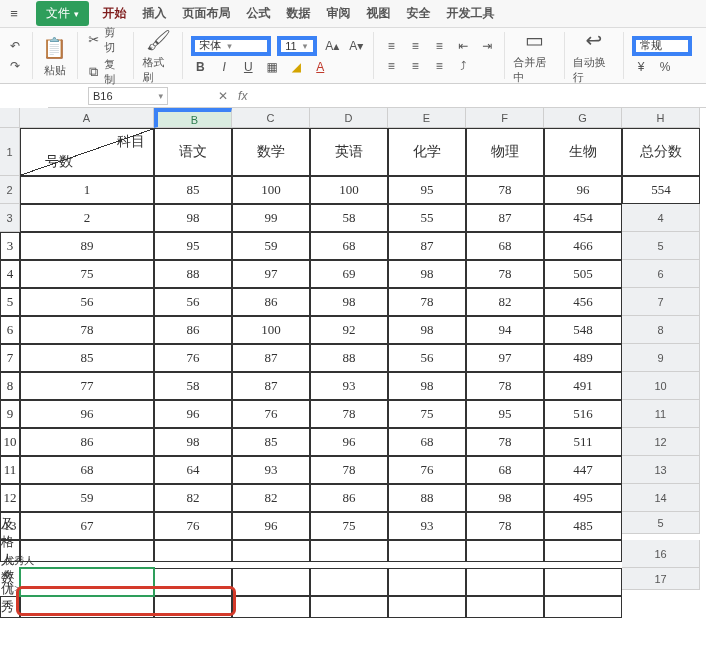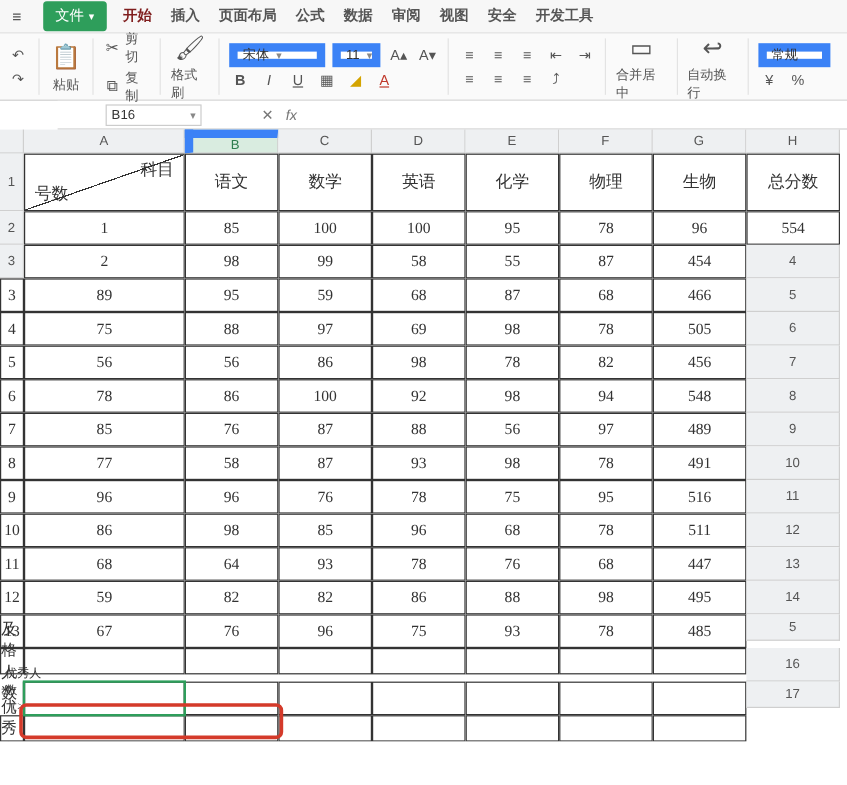--- a/index.html
+++ b/index.html
@@ -15,21 +15,21 @@
   
   
   .ribbon { display: flex; align-items: stretch; background: #fafafa; border-bottom: 1px solid #d0d0d0; height: 56px; padding: 4px 6px; gap: 8px; }
   .rgroup { display: flex; flex-direction: column; justify-content: center; gap: 2px; border-right: 1px solid #e3e3e3; padding-right: 8px; }
   .rgroup:last-child { border-right: none; }
   .rrow { display: flex; align-items: center; gap: 6px; }
   .ricon { width: 16px; height: 16px; display: inline-flex; align-items: center; justify-content: center; color: #555; font-size: 13px; }
   .rbtn { display: flex; align-items: center; gap: 3px; font-size: 11px; color: #555; }
   .big { flex-direction: column; gap: 1px; }
   .big .ricon { width: 28px; height: 28px; font-size: 20px; }
-  .sel { border: 7px solid #3b82f6; background: #fff; font-size: 11px; height: 20px; padding: 0 4px; display: flex; align-items: center; }
+  .sel { border: 4px solid #3b82f6; background: #fff; font-size: 11px; height: 20px; padding: 0 4px; display: flex; align-items: center; }
   .sel .dd { margin-left: 6px; font-size: 9px; color: #888; }
   .mini { width: 18px; height: 18px; border: 1px solid transparent; display: inline-flex; align-items: center; justify-content: center; font-size: 12px; color: #555; }
   
   
   .fbar { display: flex; align-items: center; height: 24px; border-bottom: 1px solid #d0d0d0; background: #fff; margin-left: 48px; }
   .namebox-wrap { width: 130px; display: flex; align-items: center; }
   .namebox { margin-left: 40px; width: 80px; border: 1px solid #ccc; background: #fff; font-size: 11px; height: 18px; padding: 0 4px; display: flex; align-items: center; justify-content: space-between; }
   .namebox .dd { font-size: 9px; color: #888; }
   .fx-area { display: flex; align-items: center; gap: 10px; margin-left: 40px; color: #777; font-size: 12px; }
   .fx-area .fx { font-style: italic; }
@@ -43,21 +43,21 @@
   .rowhead.tall { height: 48px; }
   .rowhead.short { height: 22px; }
   .corner { background: #eef0f2; border-right: 1px solid #cfcfcf; border-bottom: 1px solid #cfcfcf; }
   
   .cell { border-right: 1px solid #e3e3e3; border-bottom: 1px solid #e3e3e3; display: flex; align-items: center; justify-content: center; font-family: SimSun, serif; font-size: 13px; background: #fff; height: 28px; }
   .cell.tall { height: 48px; }
   .cell.short { height: 22px; }
   .hdr { font-family: SimSun, serif; font-size: 14px; border: 1px solid #333; position: relative; }
   .hdr.diag::before { content: ""; position: absolute; inset: 0; background: linear-gradient(to bottom right, transparent calc(50% - 0.5px), #333 calc(50% - 0.5px), #333 calc(50% + 0.5px), transparent calc(50% + 0.5px)); }
   .diag .tl { position: absolute; top: 4px; right: 8px; }
-  .diag .bl { position: absolute; bottom: 4px; left: 8px; font-family: Liberation Mono, monospace; }
+  .diag .bl { position: absolute; bottom: 4px; left: 24px; font-family: Liberation Mono, monospace; }
   .dc { border: 1px solid #333; }
   .lab { justify-content: center; }
   
   
   .selcell { outline: 2px solid #2e9e5b; outline-offset: -1px; position: relative; z-index: 2; }
   
   .redbox { position: absolute; border: 3px solid #d43a2a; border-radius: 6px; pointer-events: none; z-index: 5; }
   
   .gridwrap { position: relative; }
 </style>

